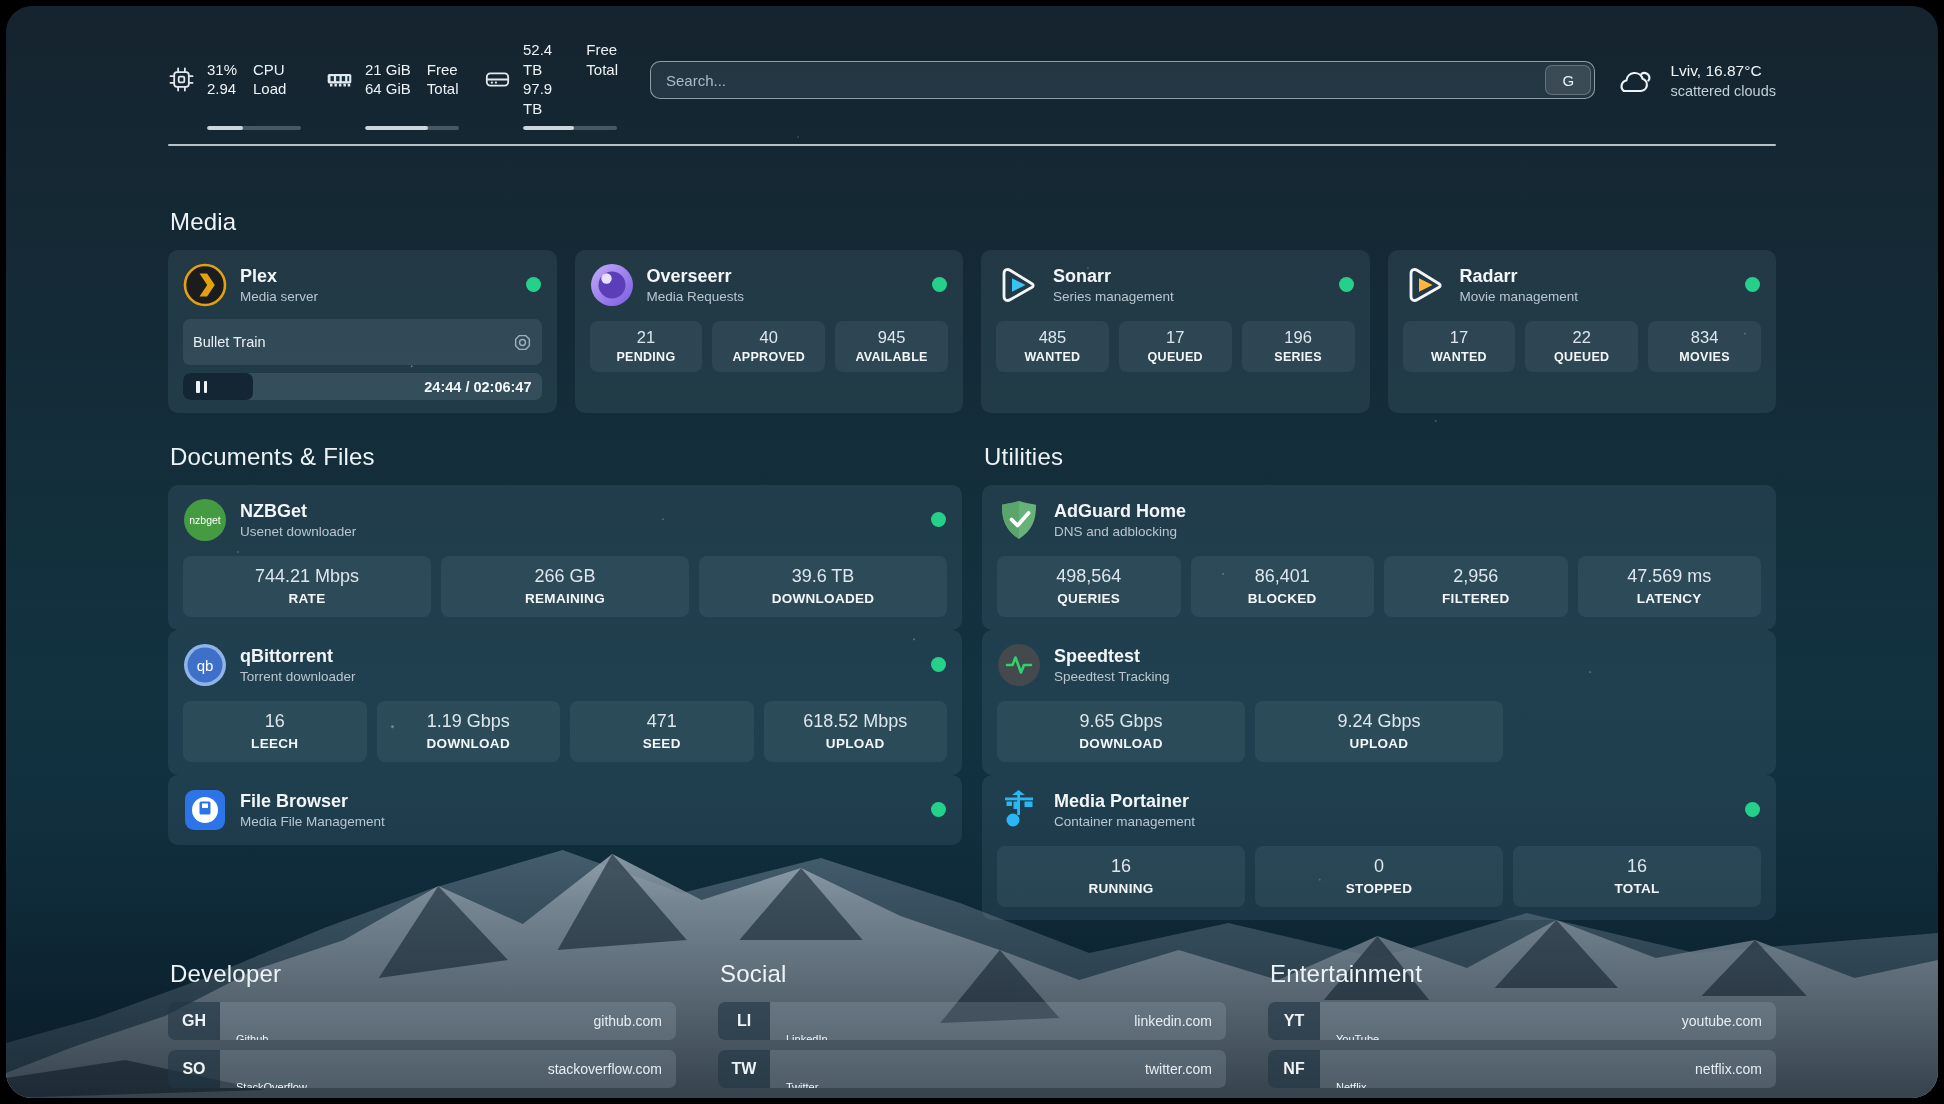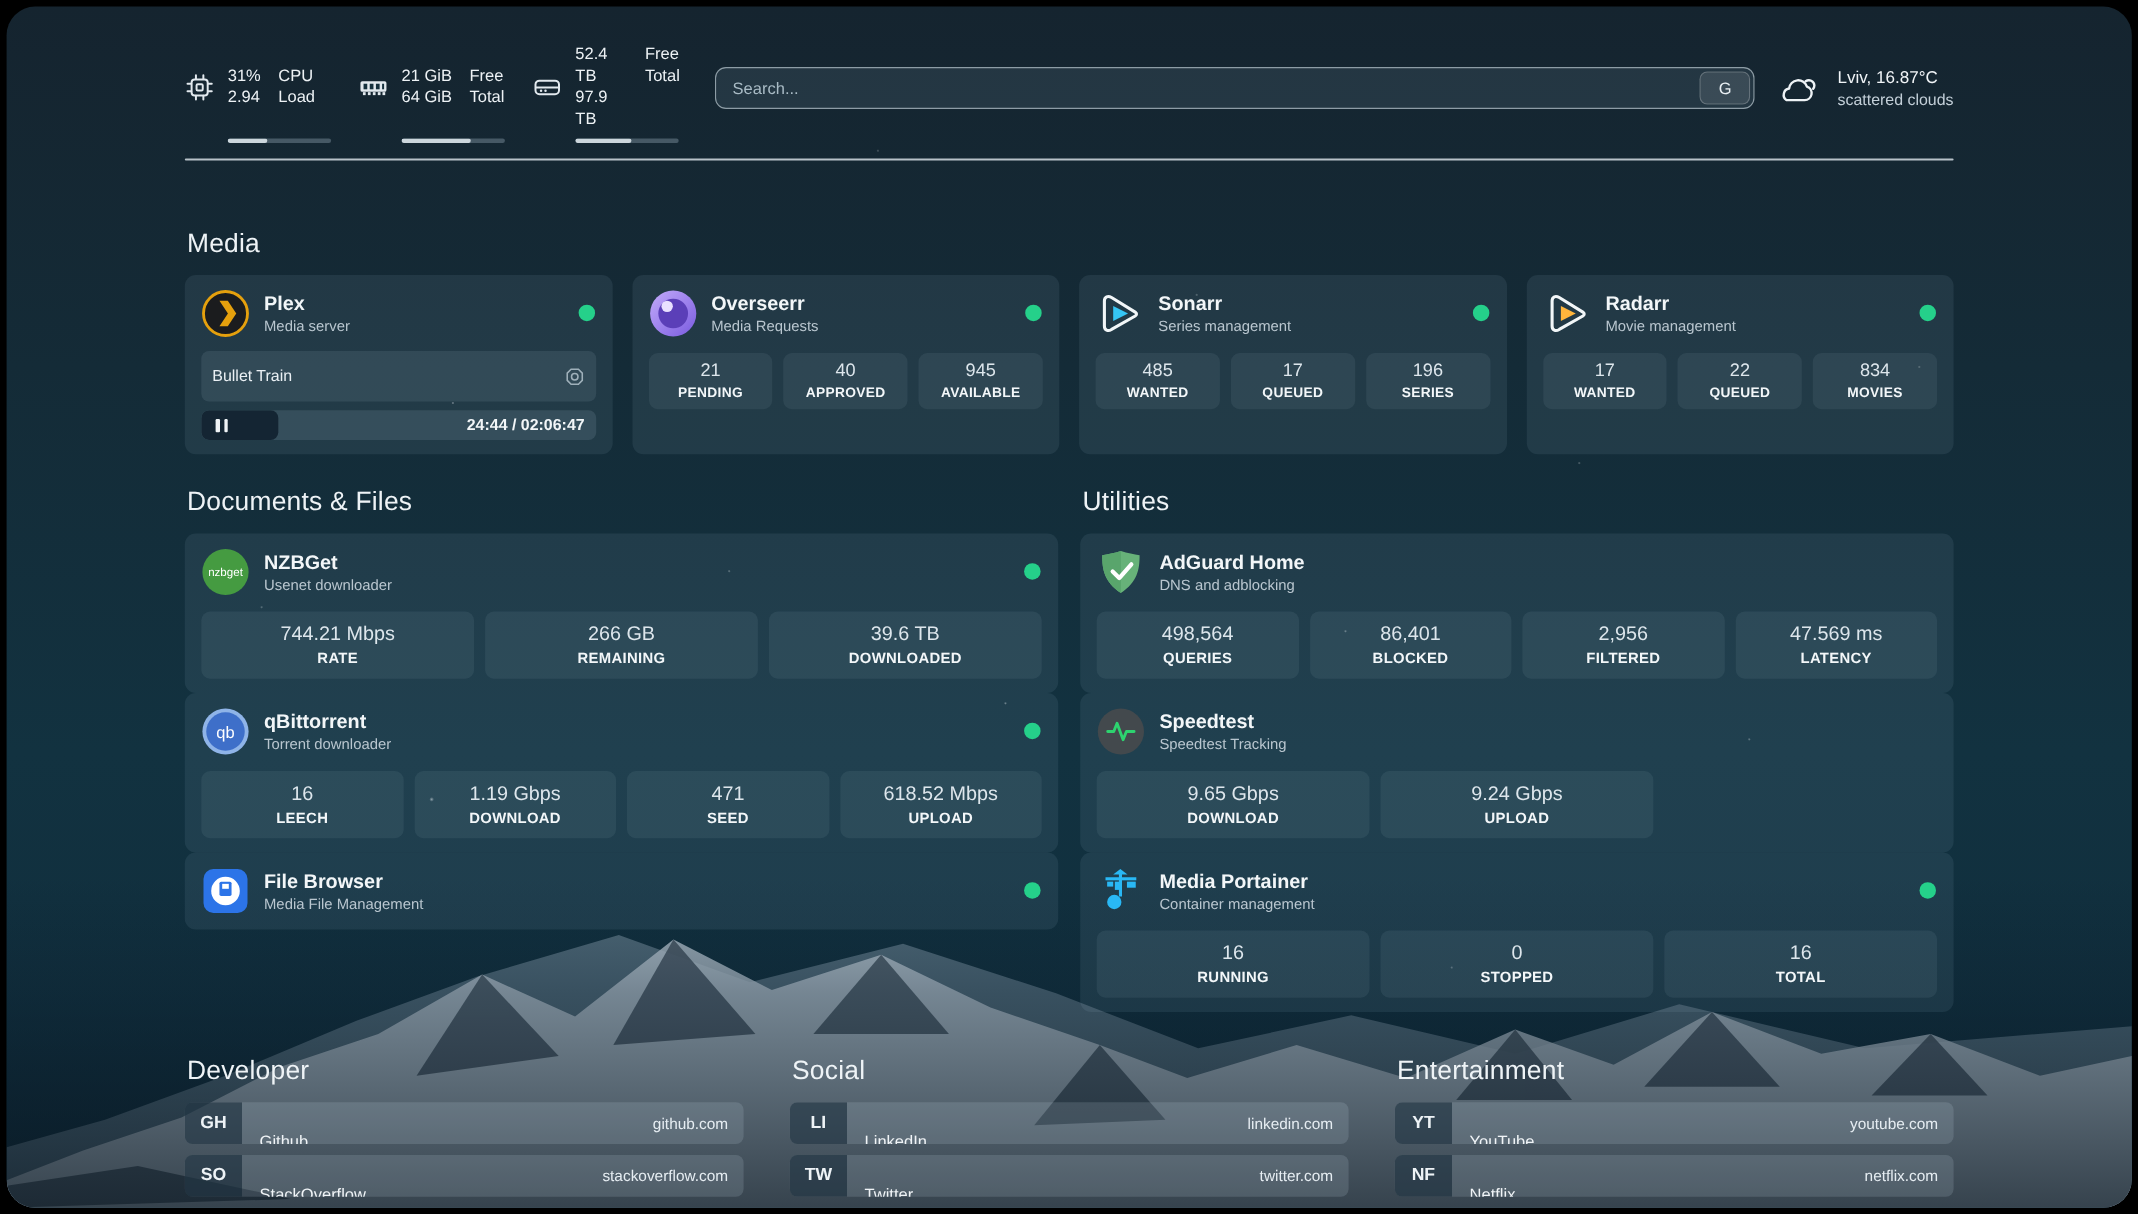--- a/index.html
+++ b/index.html
@@ -82,21 +82,21 @@
   .plex-time{position:relative;margin-left:auto;padding-right:10px;font-weight:700;font-size:14.5px;color:#f2f6f8;}
   
   .mid-grid{display:grid;grid-template-columns:1fr 1fr;gap:20px;margin-top:30px;}
   .col-cards{display:flex;flex-direction:column;}
   
   .links-grid{display:grid;grid-template-columns:repeat(3,1fr);gap:42px;margin-top:40px;padding-bottom:44px;}
   .bookmark{display:flex;align-items:stretch;height:38px;border-radius:7px;overflow:hidden;
       background:rgba(200,219,233,.16);margin-bottom:10px;cursor:pointer;}
   .bm-abbr{flex:none;width:52px;background:rgba(13,32,47,.55);color:#eef3f6;font-weight:600;
       font-size:16px;display:flex;align-items:center;justify-content:center;}
-  .bm-name{display:flex;align-items:center;padding-left:16px;font-size:15px;color:#f0f4f7;margin-top:35px;}
+  .bm-name{display:flex;align-items:center;padding-left:16px;font-size:11px;color:#f0f4f7;margin-top:35px;}
   .bm-url{margin-left:auto;display:flex;align-items:center;padding-right:14px;font-size:14px;color:#e6edf2;}
 </style>
 </head>
 <body>
 
 <div class="frame">
   <div class="specks"></div>
   <div class="mountains">
     <svg viewBox="0 0 1944 270" preserveAspectRatio="none">
       <polygon fill="#90a5b6" opacity="0.5" points="0,215 90,190 200,150 320,100 430,60 560,22 680,65 820,30 960,75 1090,125 1230,95 1380,130 1530,85 1700,125 1944,105 1944,270 0,270"></polygon>

